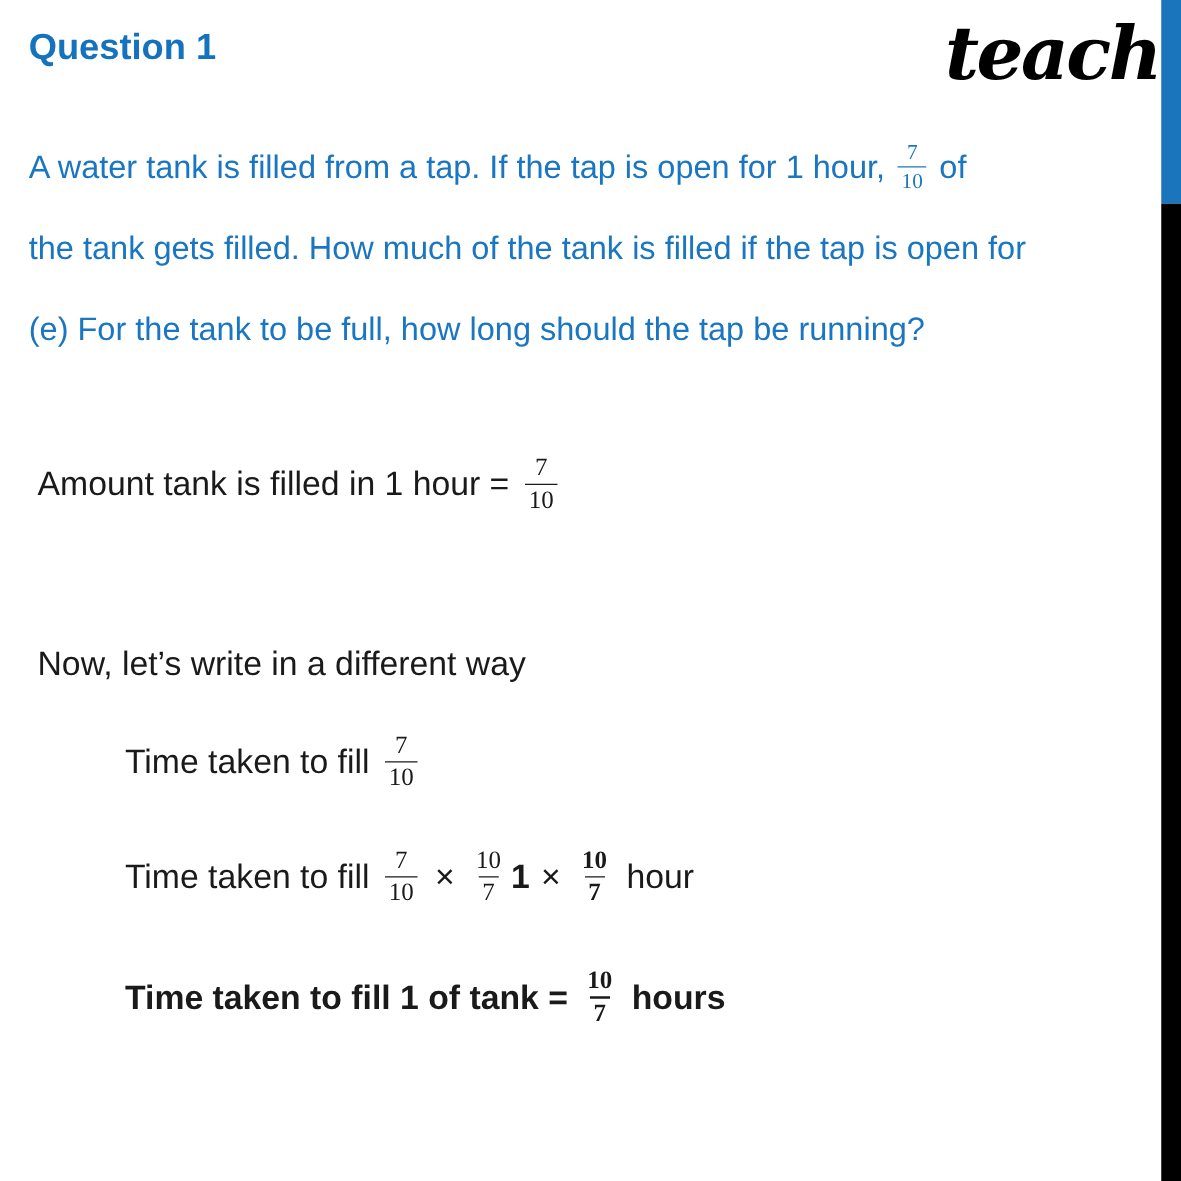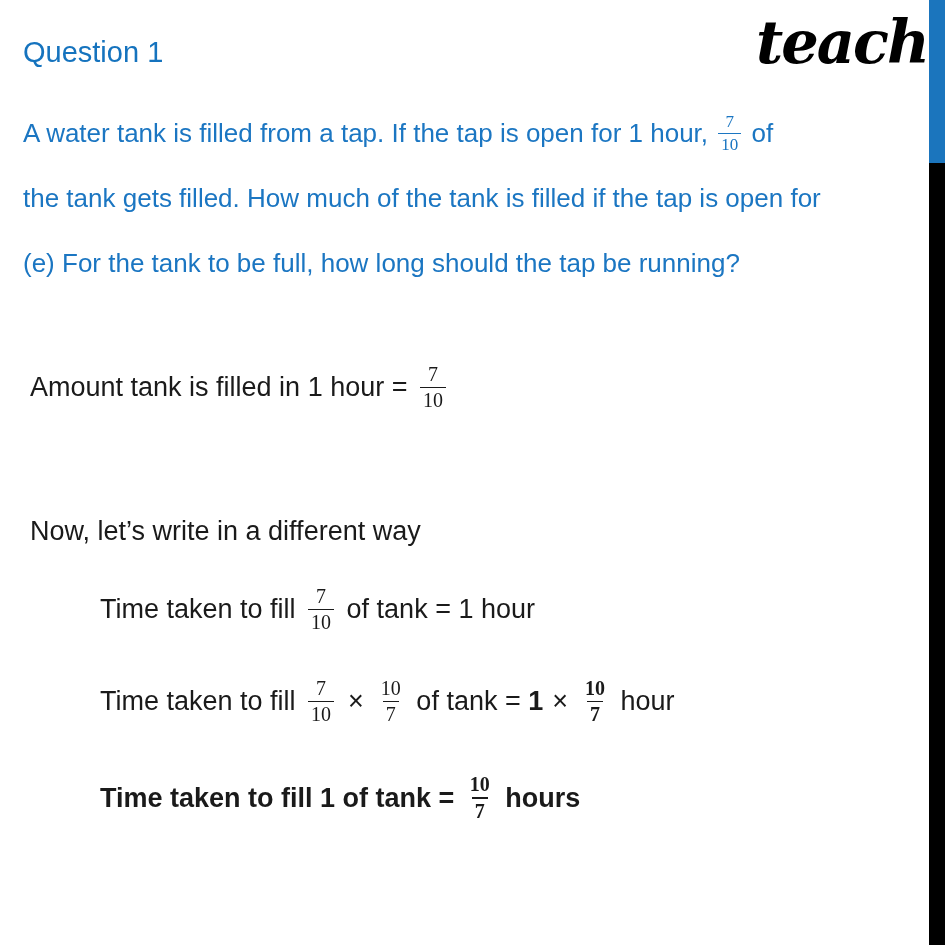--- a/index.html
+++ b/index.html
@@ -4,21 +4,21 @@
 <style>
   html,body{margin:0;padding:0;}
   body{
     width:945px;height:945px;background:#ffffff;overflow:hidden;position:relative;
     font-family:"Liberation Sans","DejaVu Sans",sans-serif;
   }
   .bar{position:absolute;right:0;width:16px;z-index:10;}
   .bar-blue{top:0;height:163px;background:#1B75BD;}
   .bar-black{top:163px;height:782px;background:#000000;}
 
-  .title{position:absolute;left:23px;top:36px;margin:0;font-size:29px;font-weight:400;color:#1573BE;}
+  .title{position:absolute;left:23px;top:22px;margin:0;font-size:29px;font-weight:700;color:#1573BE;}
   .logo{
     position:absolute;left:756px;top:8px;color:#000;
     font-family:"DejaVu Serif","Liberation Serif",serif;
     font-style:italic;font-weight:700;font-size:59px;letter-spacing:-2px;
   }
 
   .line{position:absolute;display:flex;align-items:center;white-space:pre;}
   .q{color:#1B76C2;font-size:26px;left:23px;}
   .sol{color:#1A1A1A;font-size:27px;}
 
@@ -73,35 +73,33 @@
 <div class="line sol" style="left:30px;top:516px;">
   <span>Now, let’s write in a different way</span>
 </div>
 
 <div class="line sol" style="left:100px;top:584px;">
   <span>Time taken to fill </span>
   <span class="frac">
     <span class="num">7</span>
     <span class="den">10</span>
   </span>
-  <span> of tank = 1 hour</span>
 </div>
 
 <div class="line sol" style="left:100px;top:676px;">
   <span>Time taken to fill </span>
   <span class="frac">
     <span class="num">7</span>
     <span class="den">10</span>
   </span>
   <span class="times">×</span>
   <span class="frac">
     <span class="num">10</span>
     <span class="den">7</span>
   </span>
-  <span> of tank = </span>
   <span class="bold">1</span>
   <span class="times">×</span>
   <span class="frac bold">
     <span class="num">10</span>
     <span class="den">7</span>
   </span>
   <span> hour</span>
 </div>
 
 <div class="line sol s3" style="left:100px;top:772px;">

